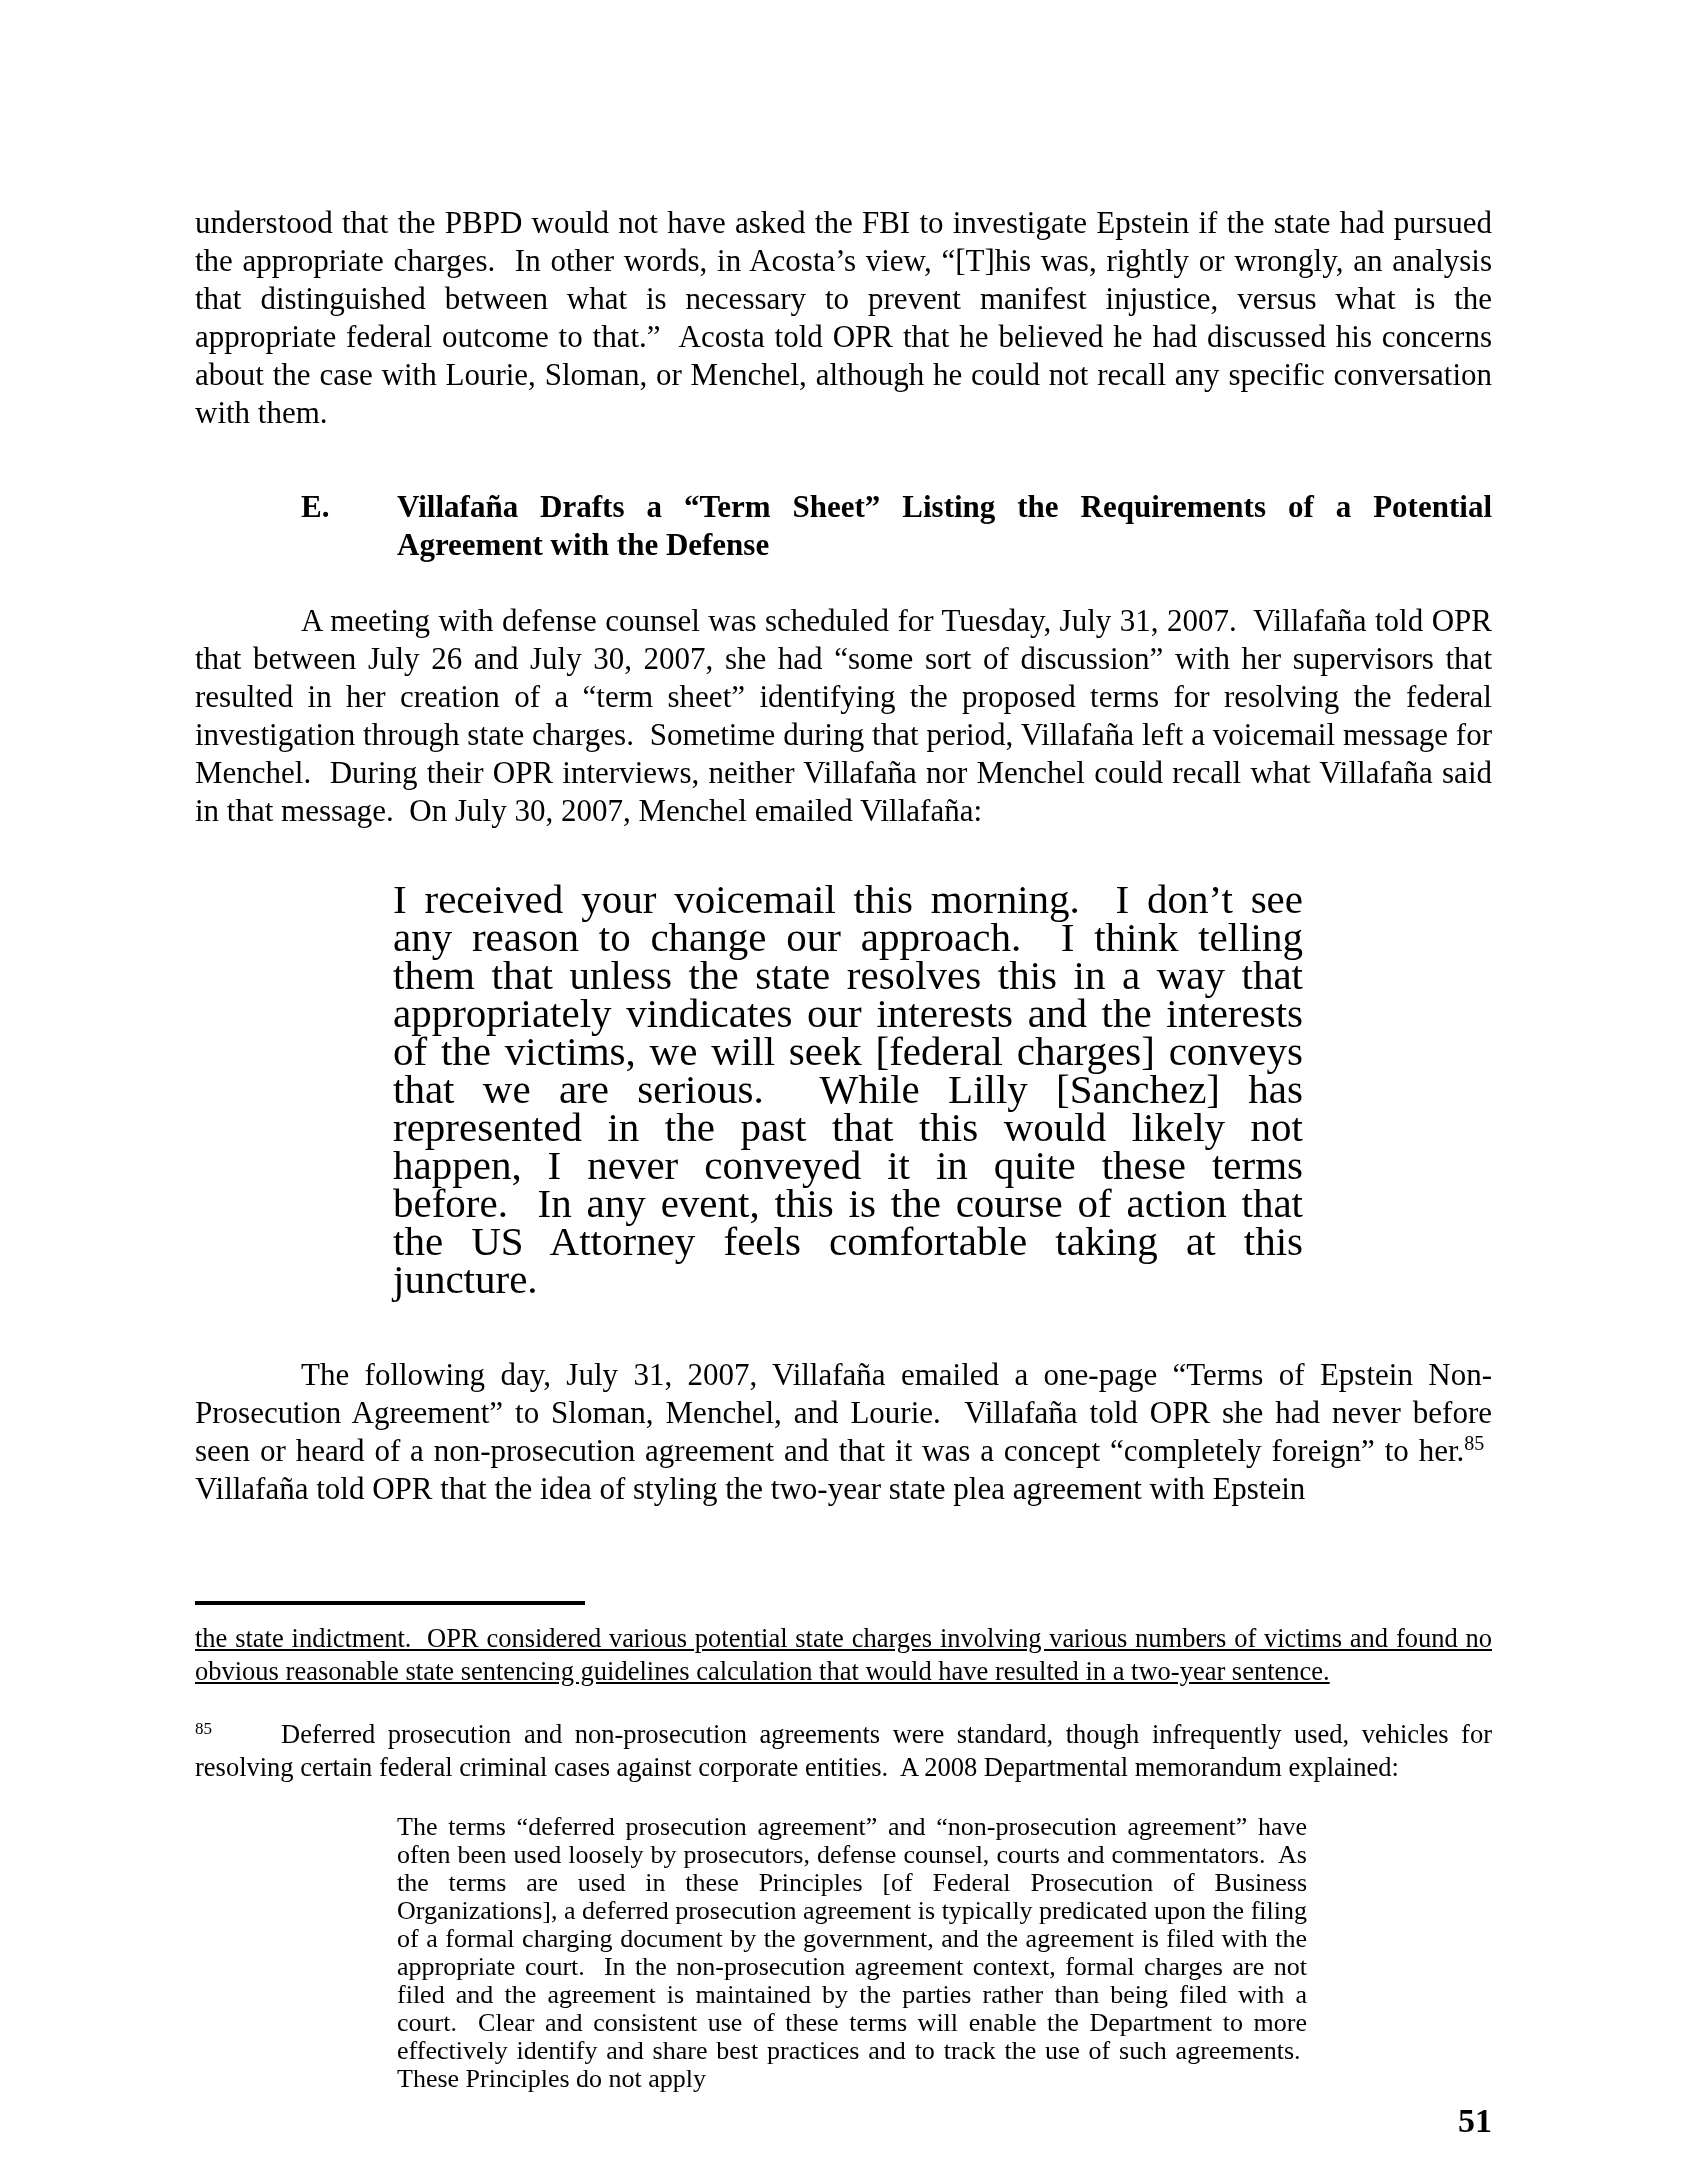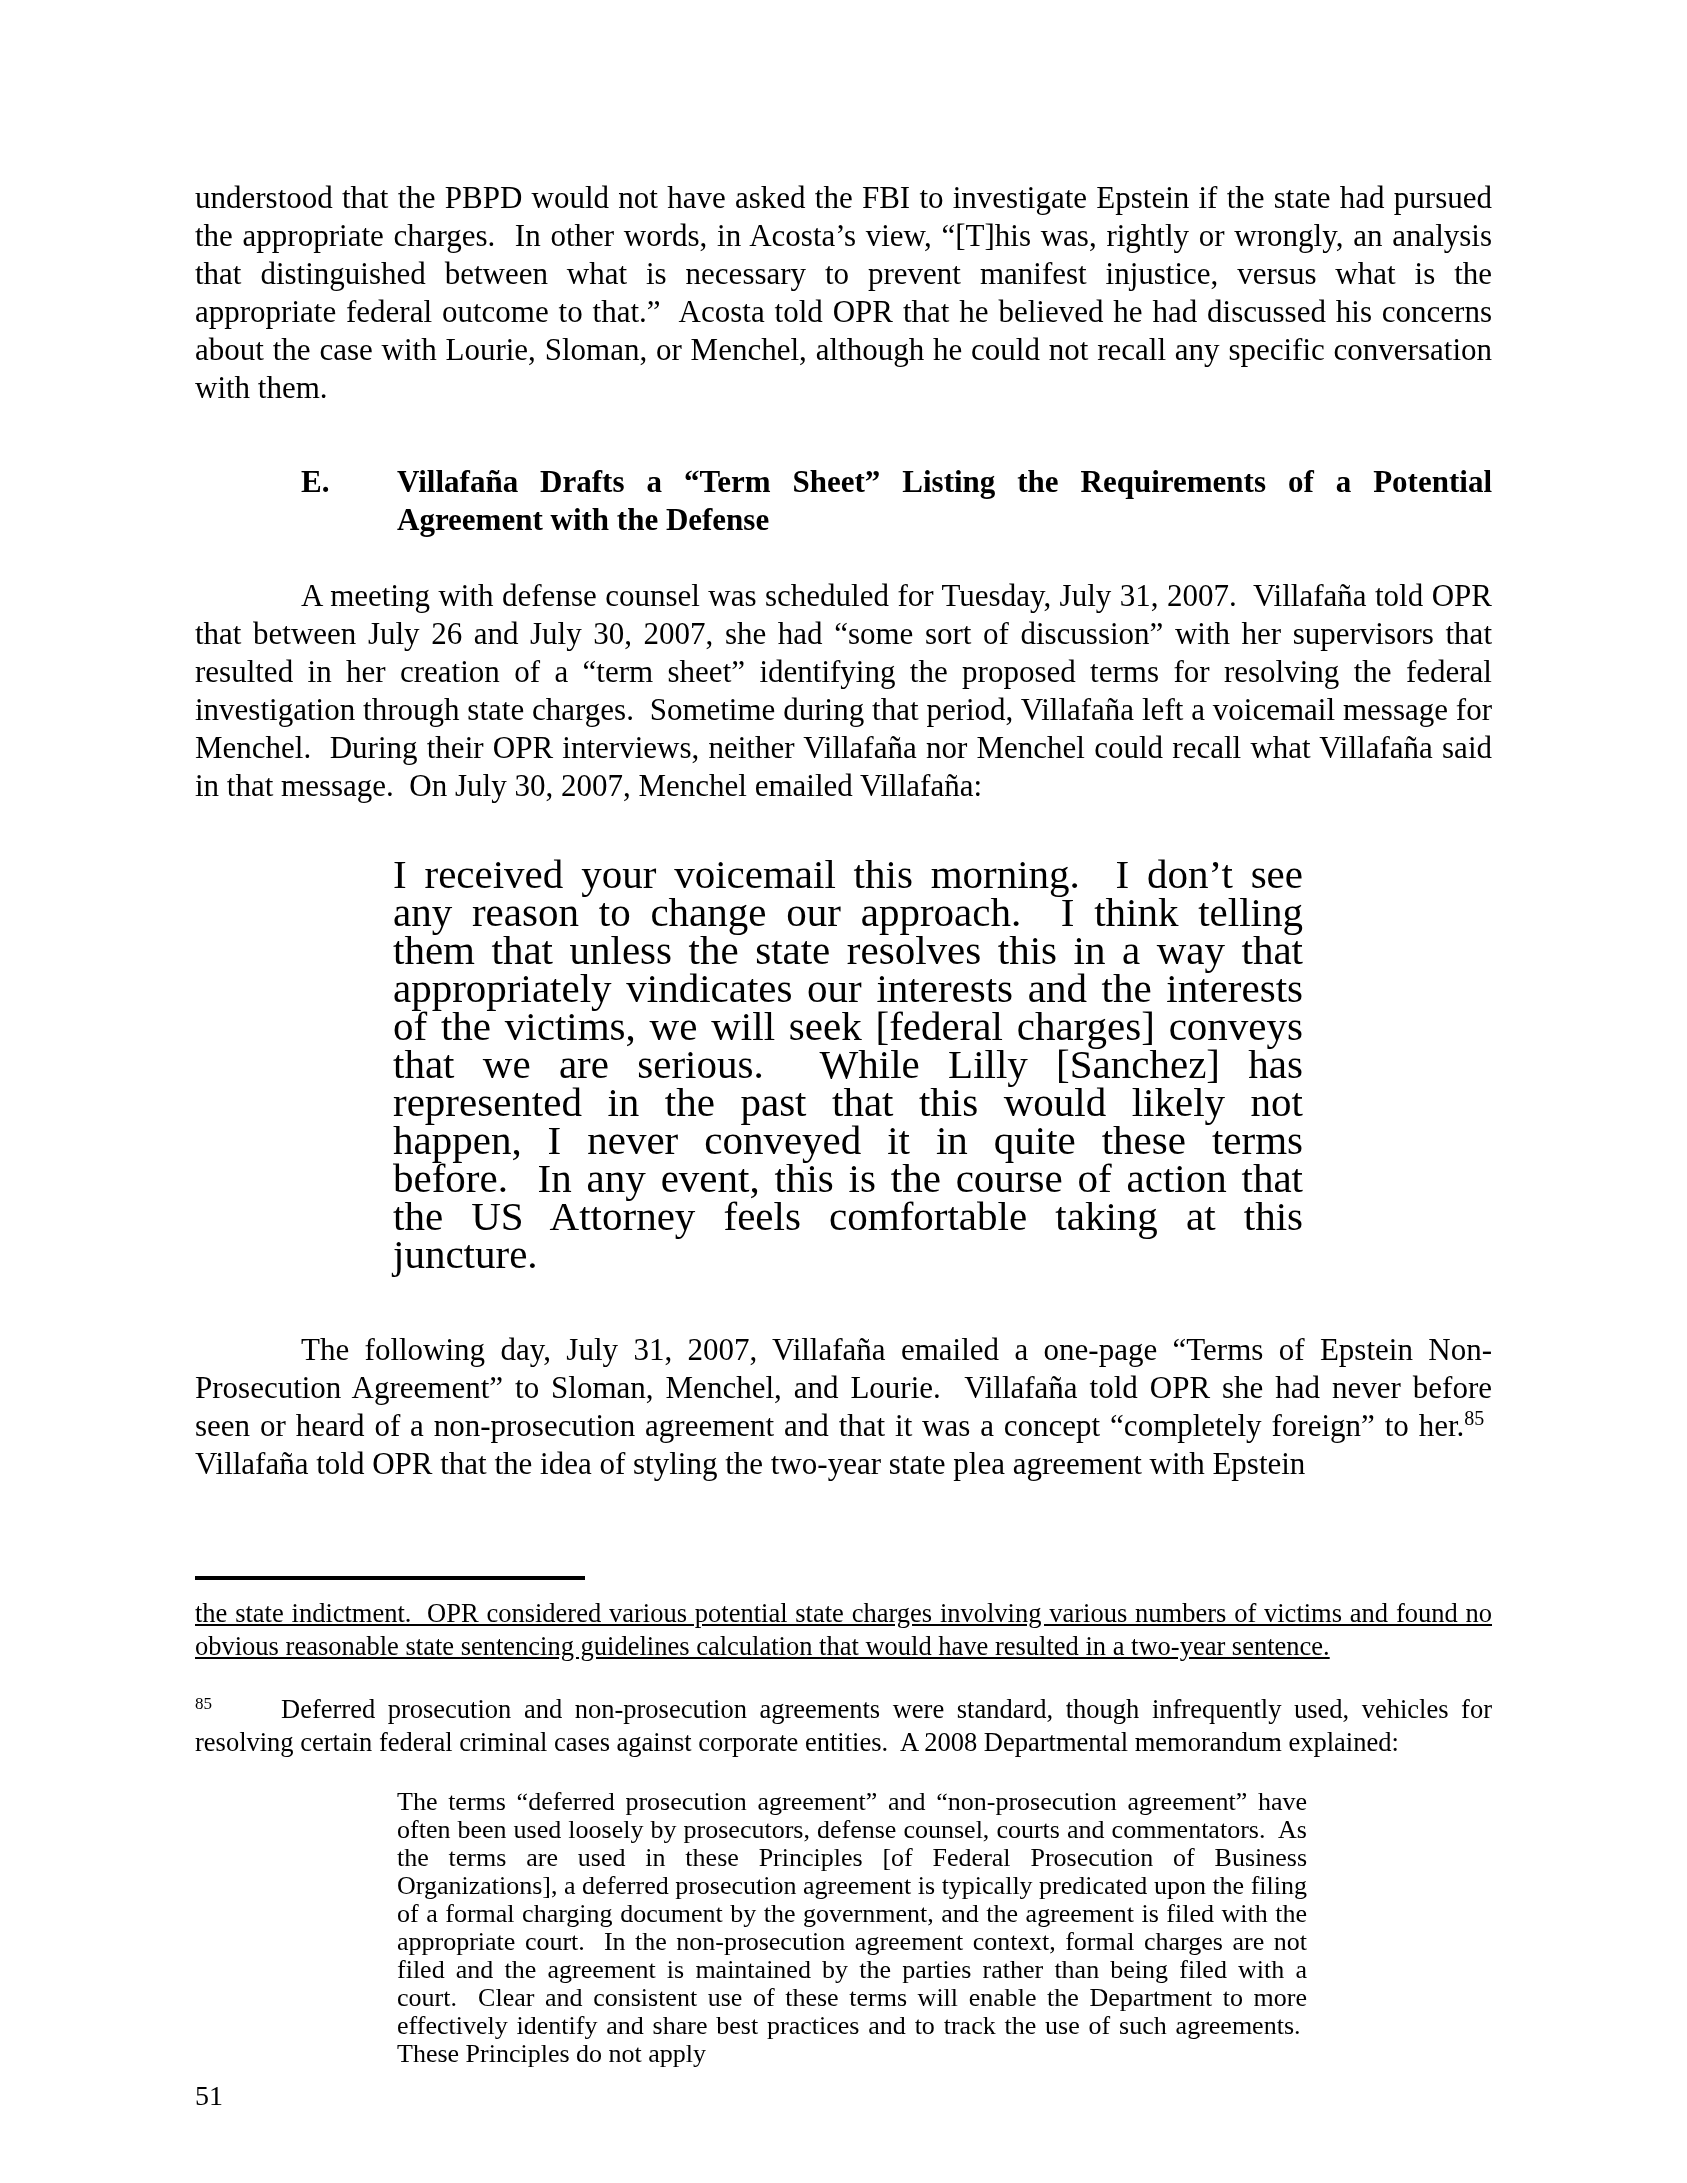--- a/index.html
+++ b/index.html
@@ -9,20 +9,21 @@
   }
   body {
     width: 1687px;
     height: 2183px;
     color: #000000;
     font-family: "Liberation Serif", serif;
     overflow: hidden;
   }
   .content {
     padding: 179px 195px 0 195px;
+    margin-top: 25px;
   }
   .para {
     font-size: 31px;
     line-height: 38px;
     text-align: justify;
     margin: 0;
   }
   .indent { text-indent: 106px; }
   .p2 { margin-top: 38px; }
   .p3 { margin-top: 58px; }
@@ -80,24 +81,25 @@
     display: inline-block;
     width: 69px;
   }
   .fn-quote {
     margin: 29px 185px 0 202px;
     font-size: 26px;
     line-height: 28px;
     text-align: justify;
   }
   .pageno {
-    text-align: left;
-    font-size: 28px;
+    text-align: right;
+    font-size: 34px;
     line-height: 38px;
     margin-top: 9.3px;
+    font-weight: bold;
   }
 </style>
 </head>
 <body>
 
 <div class="content">
 
   <p class="para">understood that the PBPD would not have asked the FBI to investigate Epstein if the state had pursued the appropriate charges.&nbsp; In other words, in Acosta’s view, “[T]his was, rightly or wrongly, an analysis that distinguished between what is necessary to prevent manifest injustice, versus what is the appropriate federal outcome to that.”&nbsp; Acosta told OPR that he believed he had discussed his concerns about the case with Lourie, Sloman, or Menchel, although he could not recall any specific conversation with them.</p>
 
   <div class="heading">

